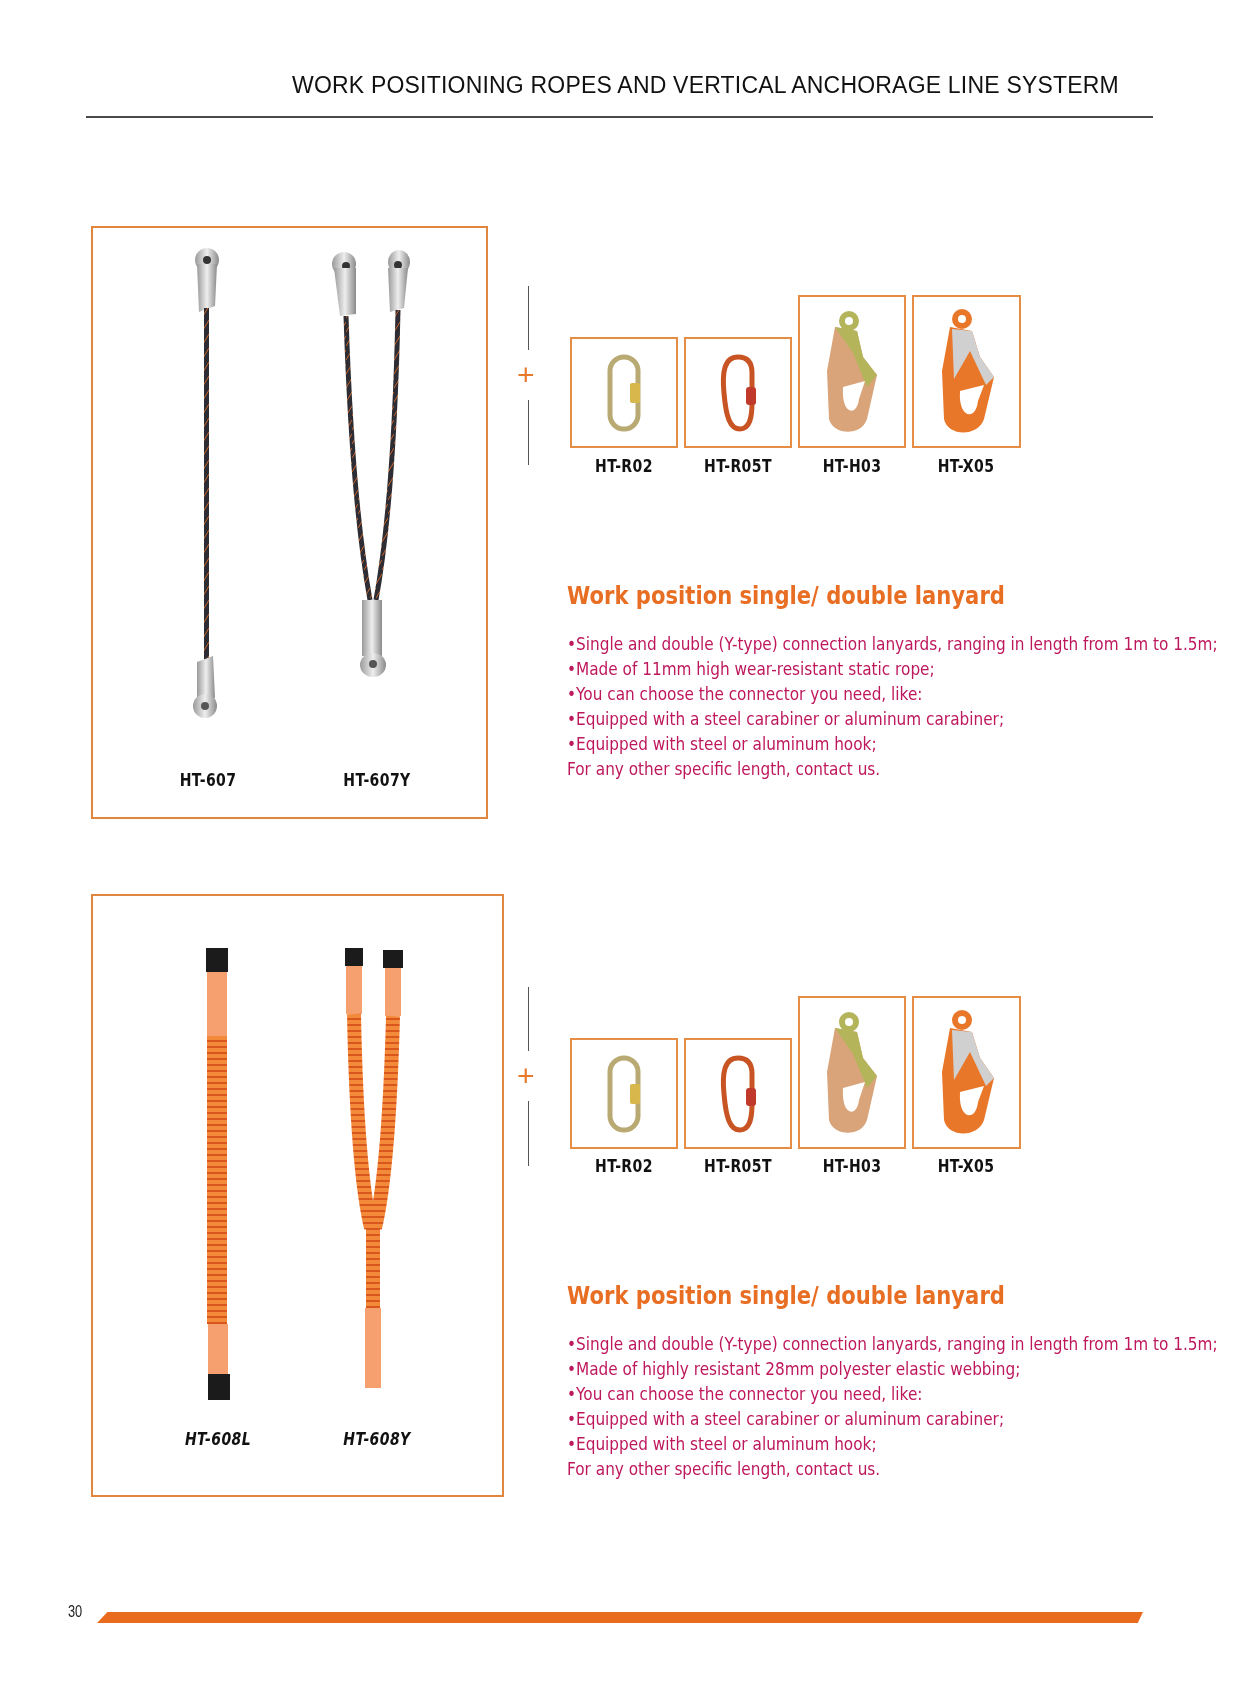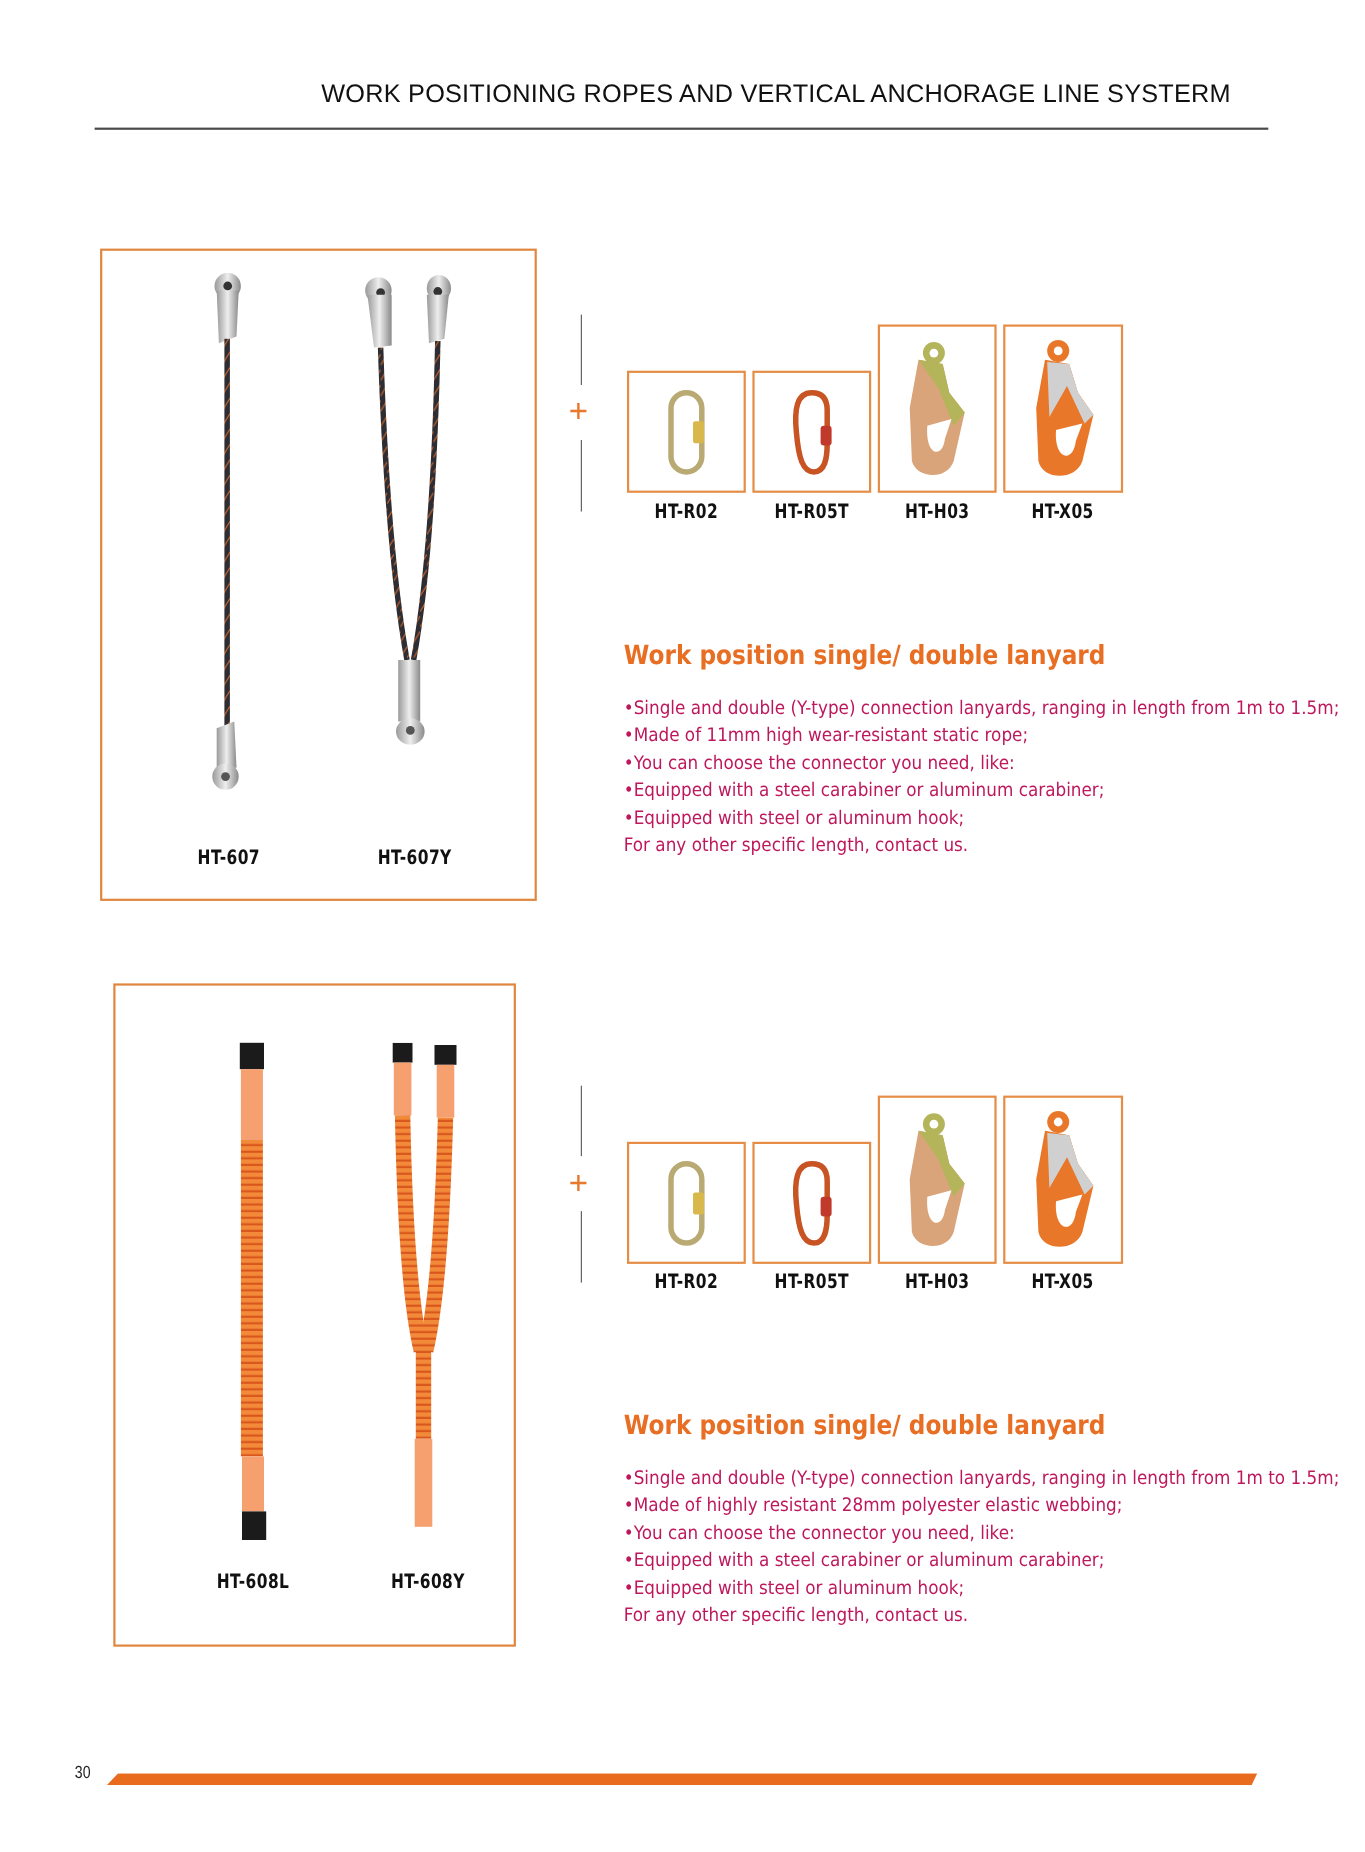--- a/index.html
+++ b/index.html
@@ -109,21 +109,21 @@
 <div class="abs section-heading" style="left:567px;top:582px;">Work position single/ double lanyard</div>
 <ul class="abs feature-list" style="left:567px;top:632px;">
   <li>•Single and double (Y-type) connection lanyards, ranging in length from 1m to 1.5m;</li>
   <li>•Made of 11mm high wear-resistant static rope;</li>
   <li>•You can choose the connector you need, like:</li>
   <li>•Equipped with a steel carabiner or aluminum carabiner;</li>
   <li>•Equipped with steel or aluminum hook;</li>
   <li>For any other specific length, contact us.</li>
 </ul>
 
-<div class="abs product-box" style="left:103px;top:894px;width:366px;height:603px;">
+<div class="abs product-box" style="left:91px;top:894px;width:413px;height:603px;font-style:italic;">
   <svg class="abs" style="left:105px;top:50px;" width="40" height="460" viewBox="0 0 40 460">
     <defs>
       <pattern id="webStripe" width="14" height="6" patternUnits="userSpaceOnUse">
           <rect width="14" height="6" fill="#f28a3a"></rect>
           <rect y="4" width="14" height="2" fill="#d9561c"></rect>
         </pattern>
     </defs>
     <rect x="8" y="2" width="22" height="24" fill="#1b1b1b"></rect>
     <rect x="9" y="26" width="20" height="64" fill="#f6a070"></rect>
     <rect x="9" y="90" width="20" height="288" fill="url(#webStripe)"></rect>

